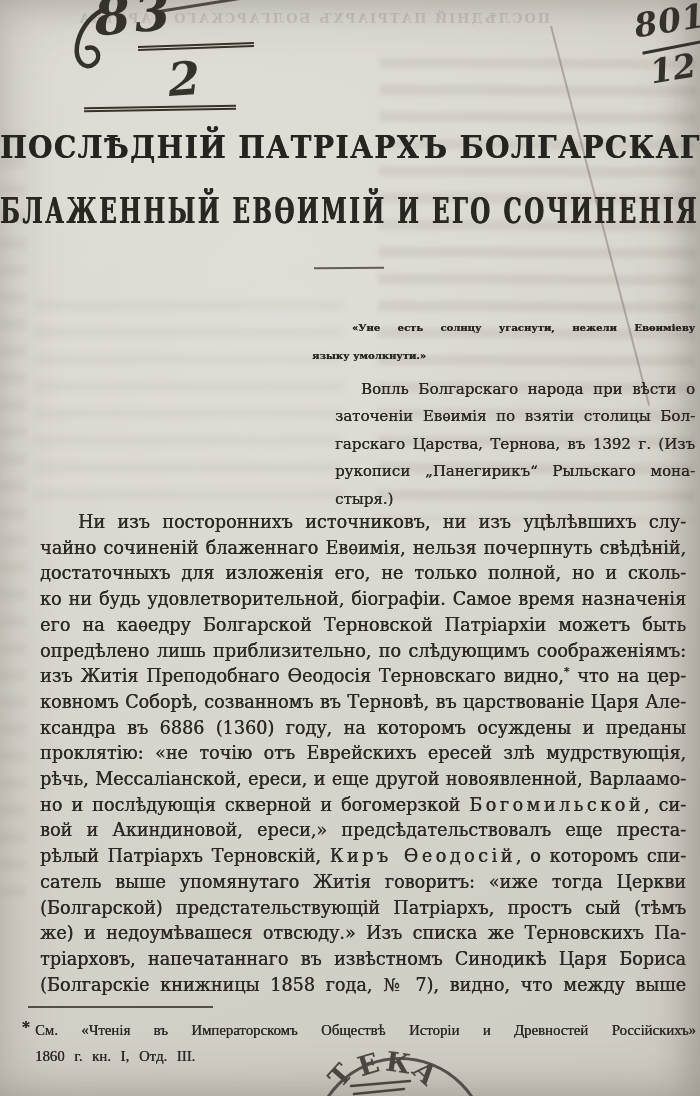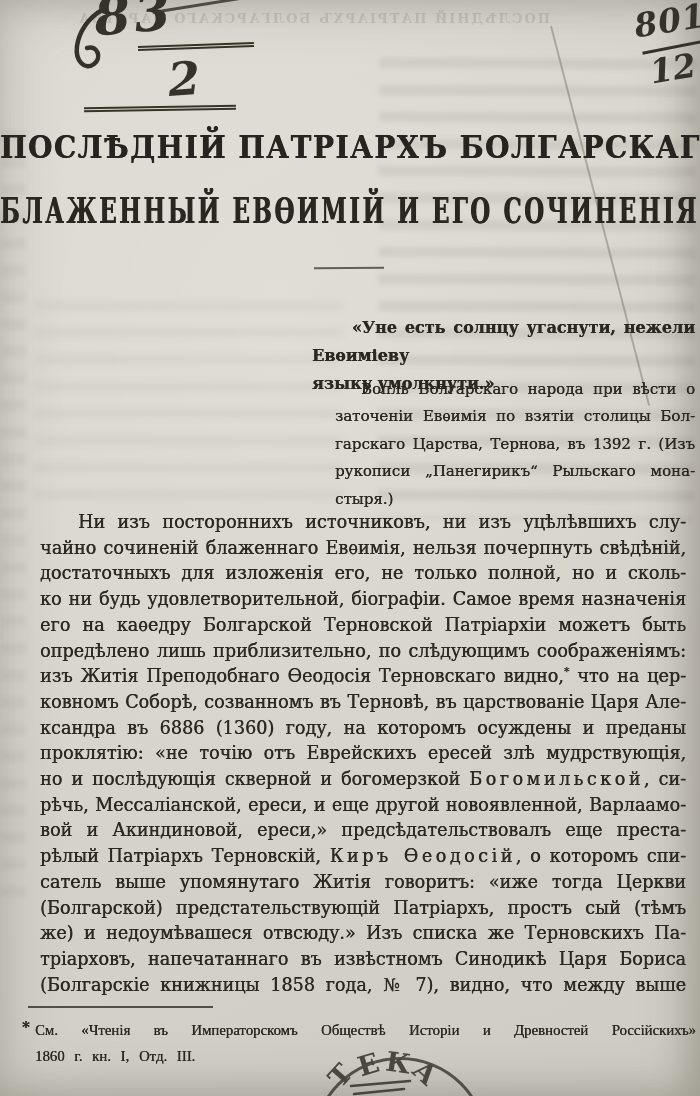--- a/index.html
+++ b/index.html
@@ -38,21 +38,21 @@
   .title1{left:0; right:0; top:129px; text-align:center; font-weight:700; font-size:28px;
     letter-spacing:1.5px; color:#262420; transform:scaleY(1.12); transform-origin:top center;
     text-shadow:.4px 0 0 #262420; white-space:nowrap;}
   .title2{left:0; right:0; top:190px; text-align:center; font-weight:700; font-size:23px;
     letter-spacing:2.5px; color:#2a2722; transform:scaleY(1.5); transform-origin:top center;
     text-shadow:.5px 0 0 #2a2722; white-space:nowrap;}
   .divider{left:314px; top:267px; width:70px; height:2px; background:#433e35; opacity:.8; transform:rotate(-.6deg);}
   
   .block .line{text-align:justify; text-align-last:justify;}
   .block .line:last-child{text-align-last:left;}
-  .epigraph{left:312px; top:314px; width:383px; font-weight:700; font-size:16px; line-height:28px;
+  .epigraph{left:312px; top:314px; width:383px; font-weight:700; font-size:10px; line-height:28px;
     text-shadow:.3px 0 0 currentColor;}
   .epigraph .line:first-child{text-indent:40px;}
   .attribution{left:335px; top:376px; width:360px; font-size:15px; line-height:27.4px;
     text-shadow:.25px 0 0 currentColor;}
   .attribution .line:first-child{text-indent:26px;}
   .body-text{left:40px; top:510px; width:646px; font-size:17.6px; line-height:25.7px;
     color:#2c2923; text-shadow:.35px 0 0 currentColor;}
   .body-text .line:first-child{text-indent:38px;}
   .body-text .line:last-child{text-align-last:justify;}
   .sp{letter-spacing:3.5px;}
@@ -124,22 +124,22 @@
       <div class="line">Ни изъ постороннихъ источниковъ, ни изъ уцѣлѣвшихъ слу-</div>
       <div class="line">чайно сочиненій блаженнаго Евѳимія, нельзя почерпнуть свѣдѣній,</div>
       <div class="line">достаточныхъ для изложенія его, не только полной, но и сколь-</div>
       <div class="line">ко ни будь удовлетворительной, біографіи. Самое время назначенія</div>
       <div class="line">его на каѳедру Болгарской Терновской Патріархіи можетъ быть</div>
       <div class="line">опредѣлено лишь приблизительно, по слѣдующимъ соображеніямъ:</div>
       <div class="line">изъ Житія Преподобнаго Ѳеодосія Терновскаго видно,<sup>*</sup> что на цер-</div>
       <div class="line">ковномъ Соборѣ, созванномъ въ Терновѣ, въ царствованіе Царя Але-</div>
       <div class="line">ксандра въ 6886 (1360) году, на которомъ осуждены и преданы</div>
       <div class="line">проклятію: «не точію отъ Еврейскихъ ересей злѣ мудрствующія,</div>
+      <div class="line">рѣчь, Мессаліанской, ереси, и еще другой новоявленной, Варлаамо-</div>
       <div class="line">но и послѣдующія скверной и богомерзкой <span class="sp">Богомильской</span>, си-</div>
-      <div class="line">рѣчь, Мессаліанской, ереси, и еще другой новоявленной, Варлаамо-</div>
       <div class="line">вой и Акиндиновой, ереси,» предсѣдательствовалъ еще преста-</div>
       <div class="line">рѣлый Патріархъ Терновскій, <span class="sp">Киръ Ѳеодосій</span>, о которомъ спи-</div>
       <div class="line">сатель выше упомянутаго Житія говоритъ: «иже тогда Церкви</div>
       <div class="line">(Болгарской) предстательствующій Патріархъ, простъ сый (тѣмъ</div>
       <div class="line">же) и недоумѣвашеся отвсюду.» Изъ списка же Терновскихъ Па-</div>
       <div class="line">тріарховъ, напечатаннаго въ извѣстномъ Синодикѣ Царя Бориса</div>
       <div class="line">(Болгарскіе книжницы 1858 года, № 7), видно, что между выше</div>
     </div>
 
   <div class="abs fn-rule"></div>

